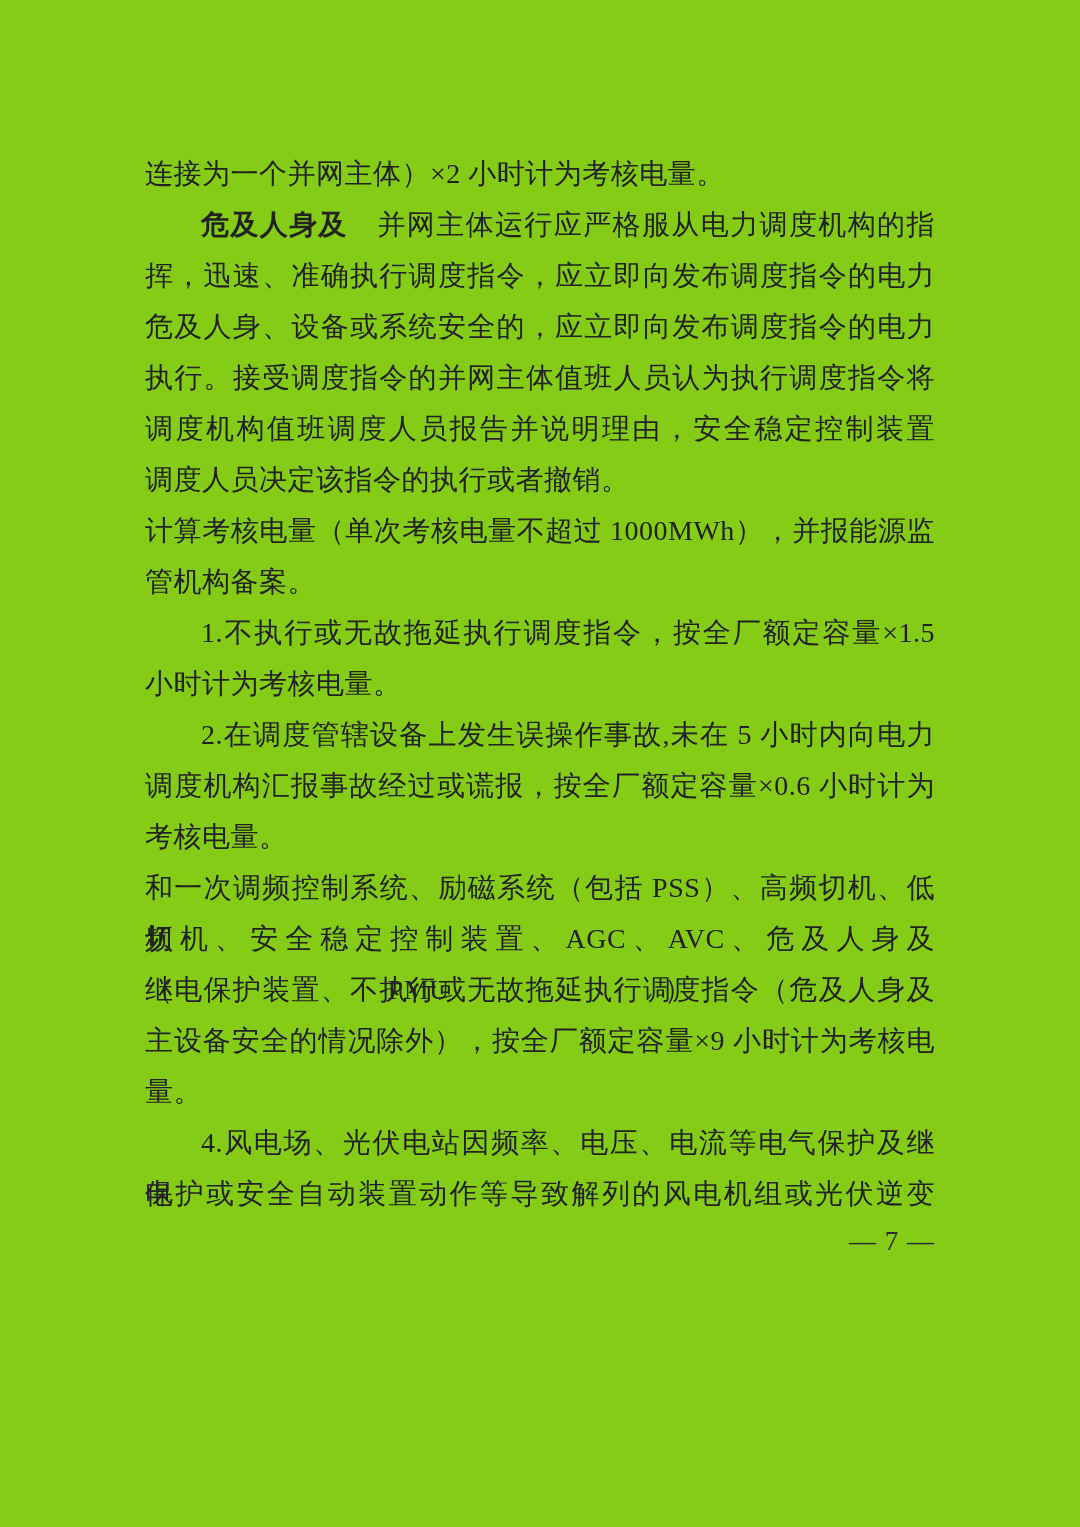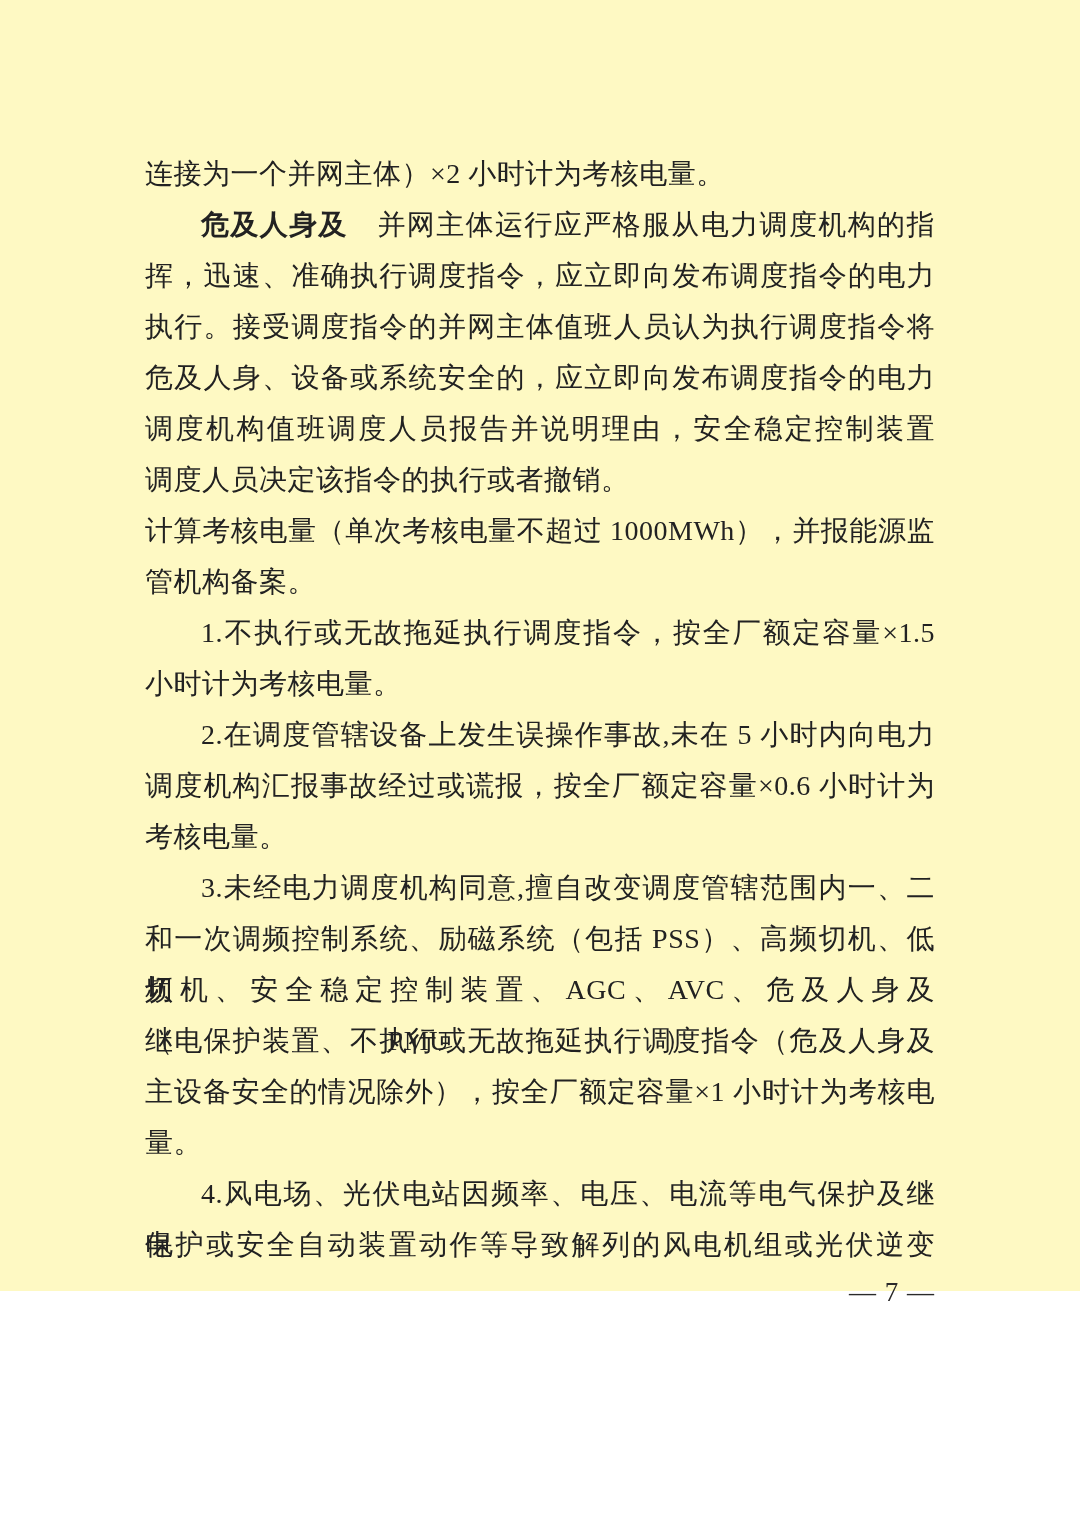--- a/index.html
+++ b/index.html
@@ -8,22 +8,22 @@
     width: 1080px;
     height: 1527px;
     position: relative;
     font-family: "Liberation Serif", "DejaVu Serif", serif;
     color: #222222;
     overflow: hidden;
   }
   .doc-page {
     position: absolute;
     left: 0; top: 0;
-    width: 1080px; height: 1291px;
-    background: #fef9c3;
+    width: 1080px; height: 1527px;
+    background: #84cc16;
   }
   .text-block {
     position: absolute;
     left: 145px;
     top: 148px;
     width: 790px;
   }
   .line {
     font-size: 28px;
     line-height: 51px;
@@ -52,34 +52,33 @@
 </style>
 </head>
 <body>
 
 <div class="doc-page">
   <div class="text-block">
 
     <div class="line"><span>连接为一个并网主体）×2 小时计为考核电量。</span></div>
       <div class="line fill indent"><span class="bold">危及人身及</span><span>　并网主体运行应严格服从电力调度机构的指</span></div>
       <div class="line fill"><span>挥，迅速、准确执行调度指令，应立即向发布调度指令的电力</span></div>
+      <div class="line fill"><span>危及人身、设备或系统安全的，应立即向发布调度指令的电力</span></div>
       <div class="line fill"><span>执行。接受调度指令的并网主体值班人员认为执行调度指令将</span></div>
-      <div class="line fill"><span>危及人身、设备或系统安全的，应立即向发布调度指令的电力</span></div>
       <div class="line fill"><span>调度机构值班调度人员报告并说明理由，安全稳定控制装置</span></div>
       <div class="line"><span>调度人员决定该指令的执行或者撤销。</span></div>
       <div class="line fill"><span>计算考核电量（单次考核电量不超过 1000MWh），并报能源监</span></div>
       <div class="line"><span>管机构备案。</span></div>
       <div class="line fill indent"><span>1.不执行或无故拖延执行调度指令，按全厂额定容量×1.5</span></div>
       <div class="line"><span>小时计为考核电量。</span></div>
       <div class="line fill indent"><span>2.在调度管辖设备上发生误操作事故,未在 5 小时内向电力</span></div>
       <div class="line fill"><span>调度机构汇报事故经过或谎报，按全厂额定容量×0.6 小时计为</span></div>
       <div class="line"><span>考核电量。</span></div>
-      <div class="line fill indent"><span>3.未经电力调度机构同意,擅自改变调度管辖范围内一、二</span></div>
       <div class="line fill"><span>和一次调频控制系统、励磁系统（包括 PSS）、高频切机、低频</span></div>
       <div class="line fill"><span>切机、安全稳定控制装置、AGC、AVC、危及人身及（PMU）、</span></div>
       <div class="line fill"><span>继电保护装置、不执行或无故拖延执行调度指令（危及人身及</span></div>
-      <div class="line fill"><span>主设备安全的情况除外），按全厂额定容量×1 小时计为考核电</span></div>
+      <div class="line fill"><span>主设备安全的情况除外），按全厂额定容量×9 小时计为考核电</span></div>
       <div class="line"><span>量。</span></div>
       <div class="line fill indent"><span>4.风电场、光伏电站因频率、电压、电流等电气保护及继电</span></div>
       <div class="line fill"><span>保护或安全自动装置动作等导致解列的风电机组或光伏逆变</span></div>
       <div class="page-number">— 7 —</div>
   </div>
 </div>
 
 </body></html>

